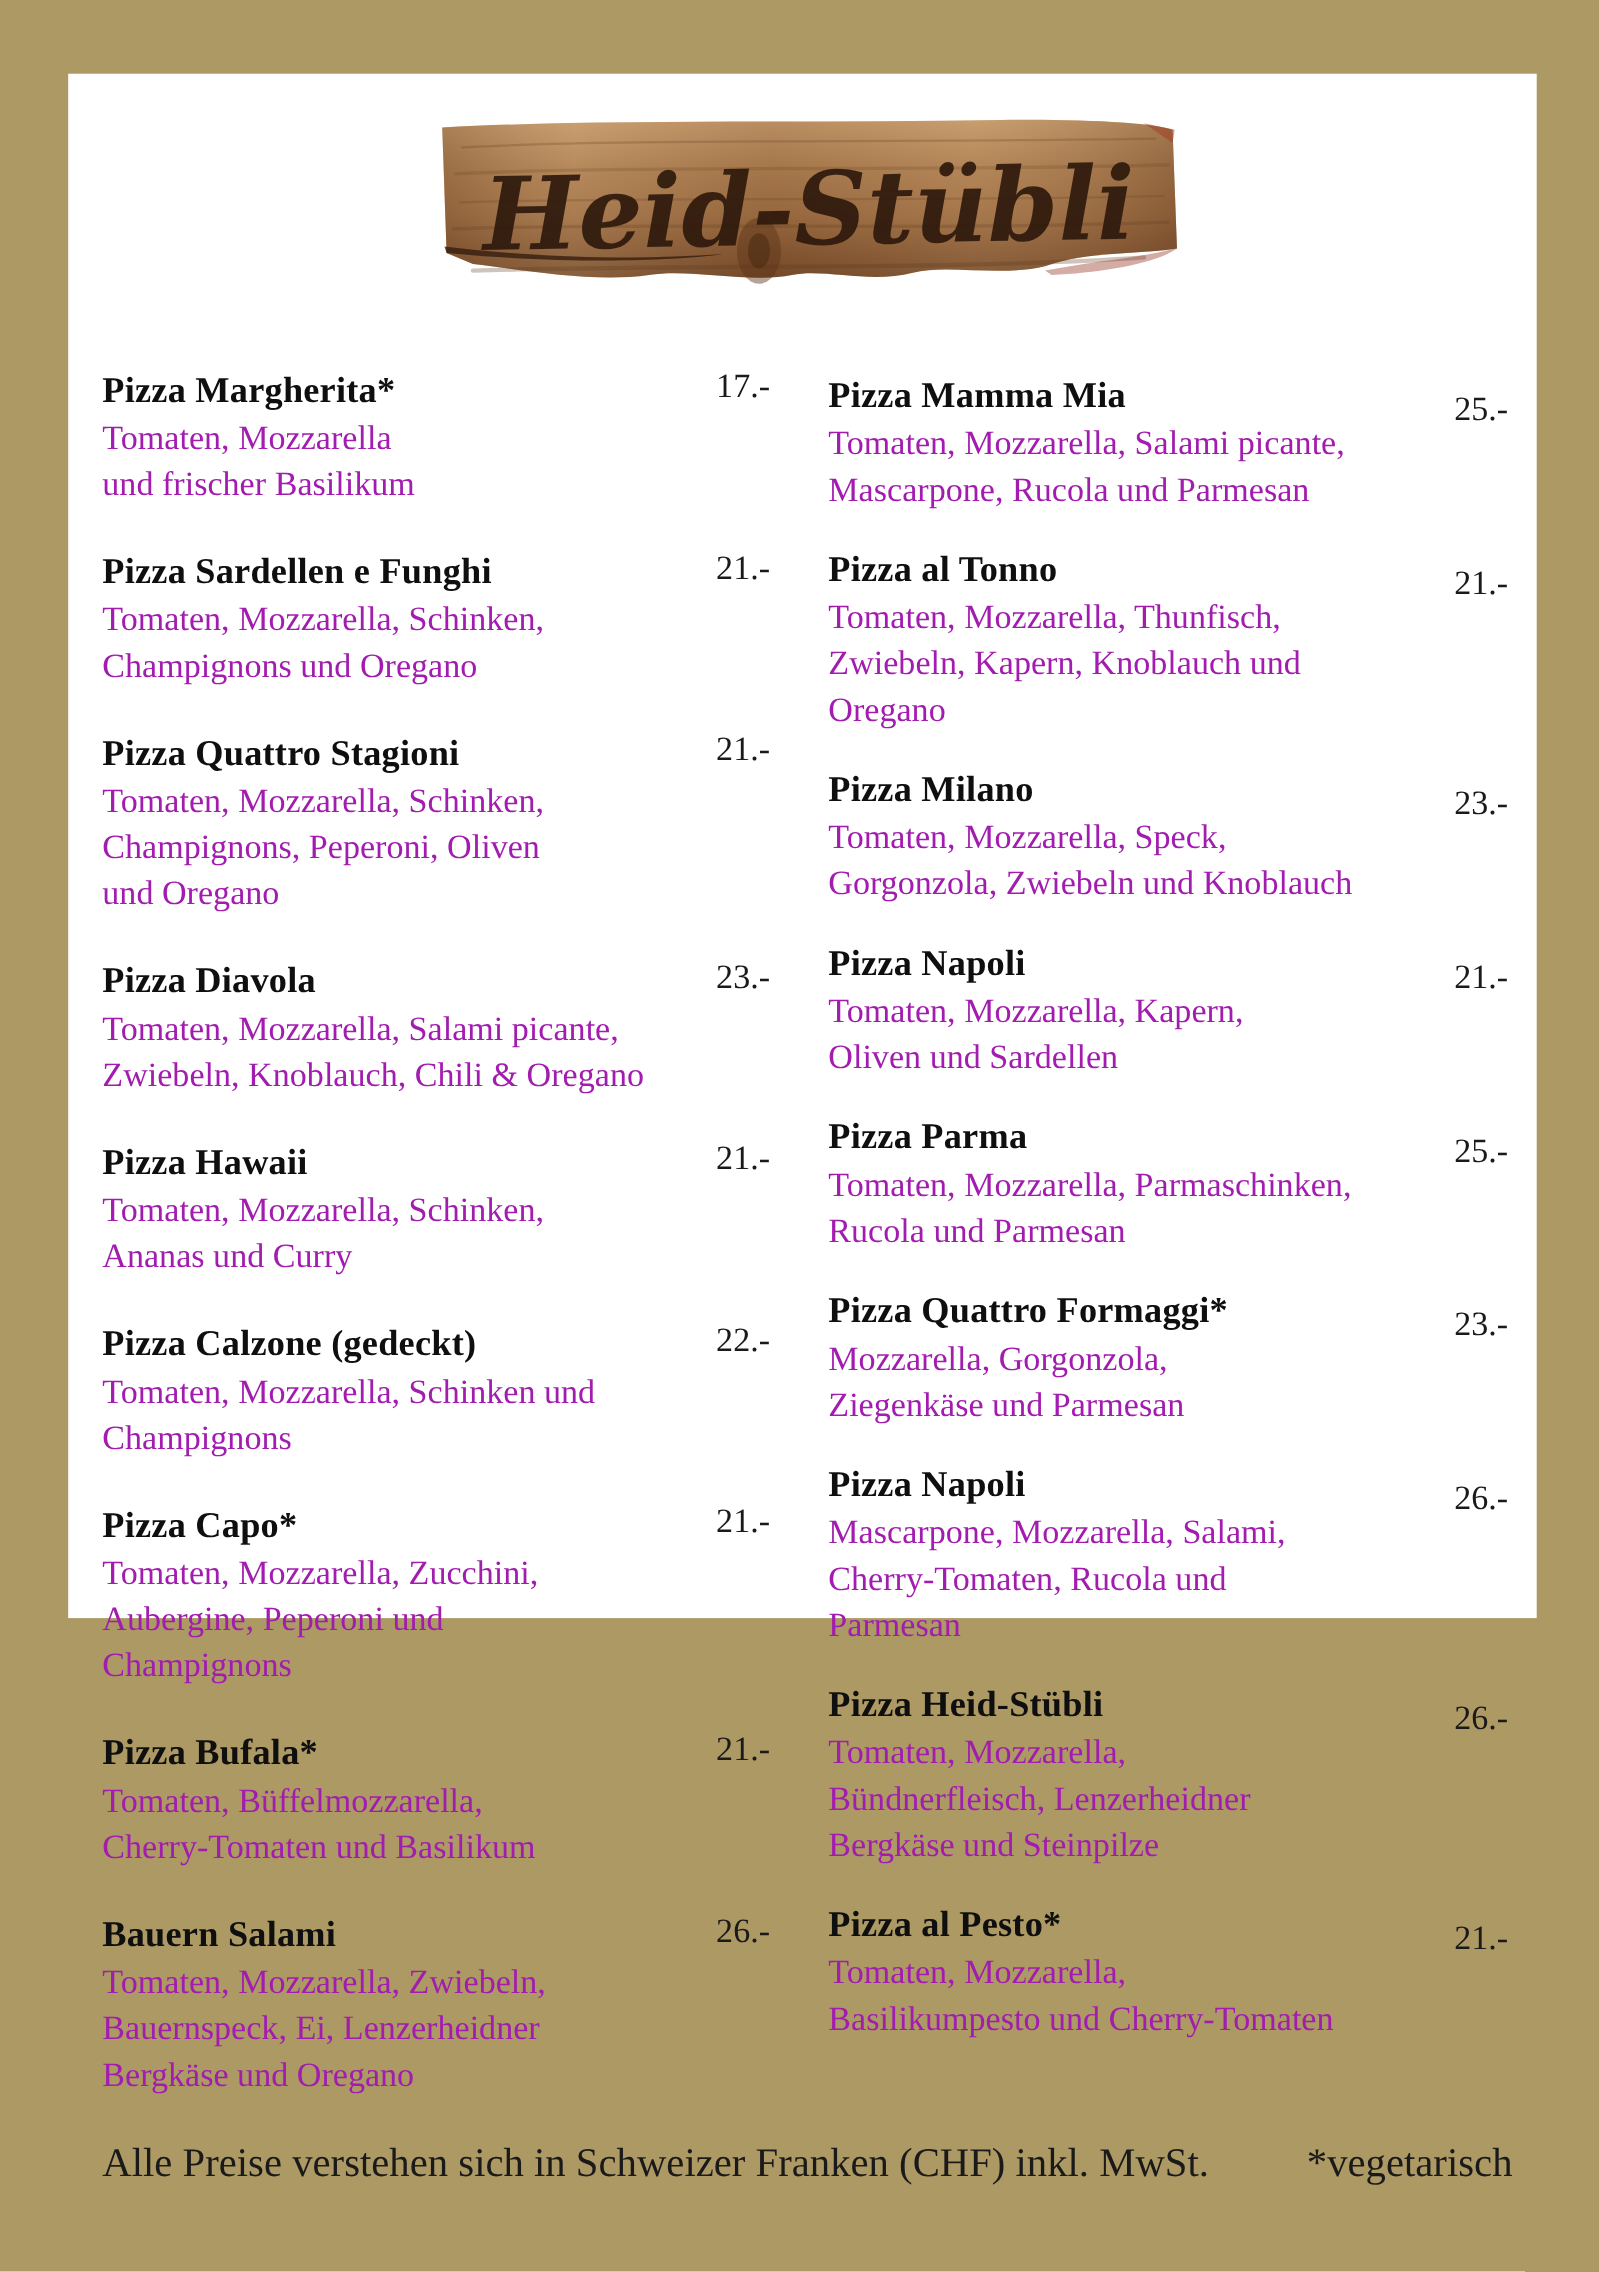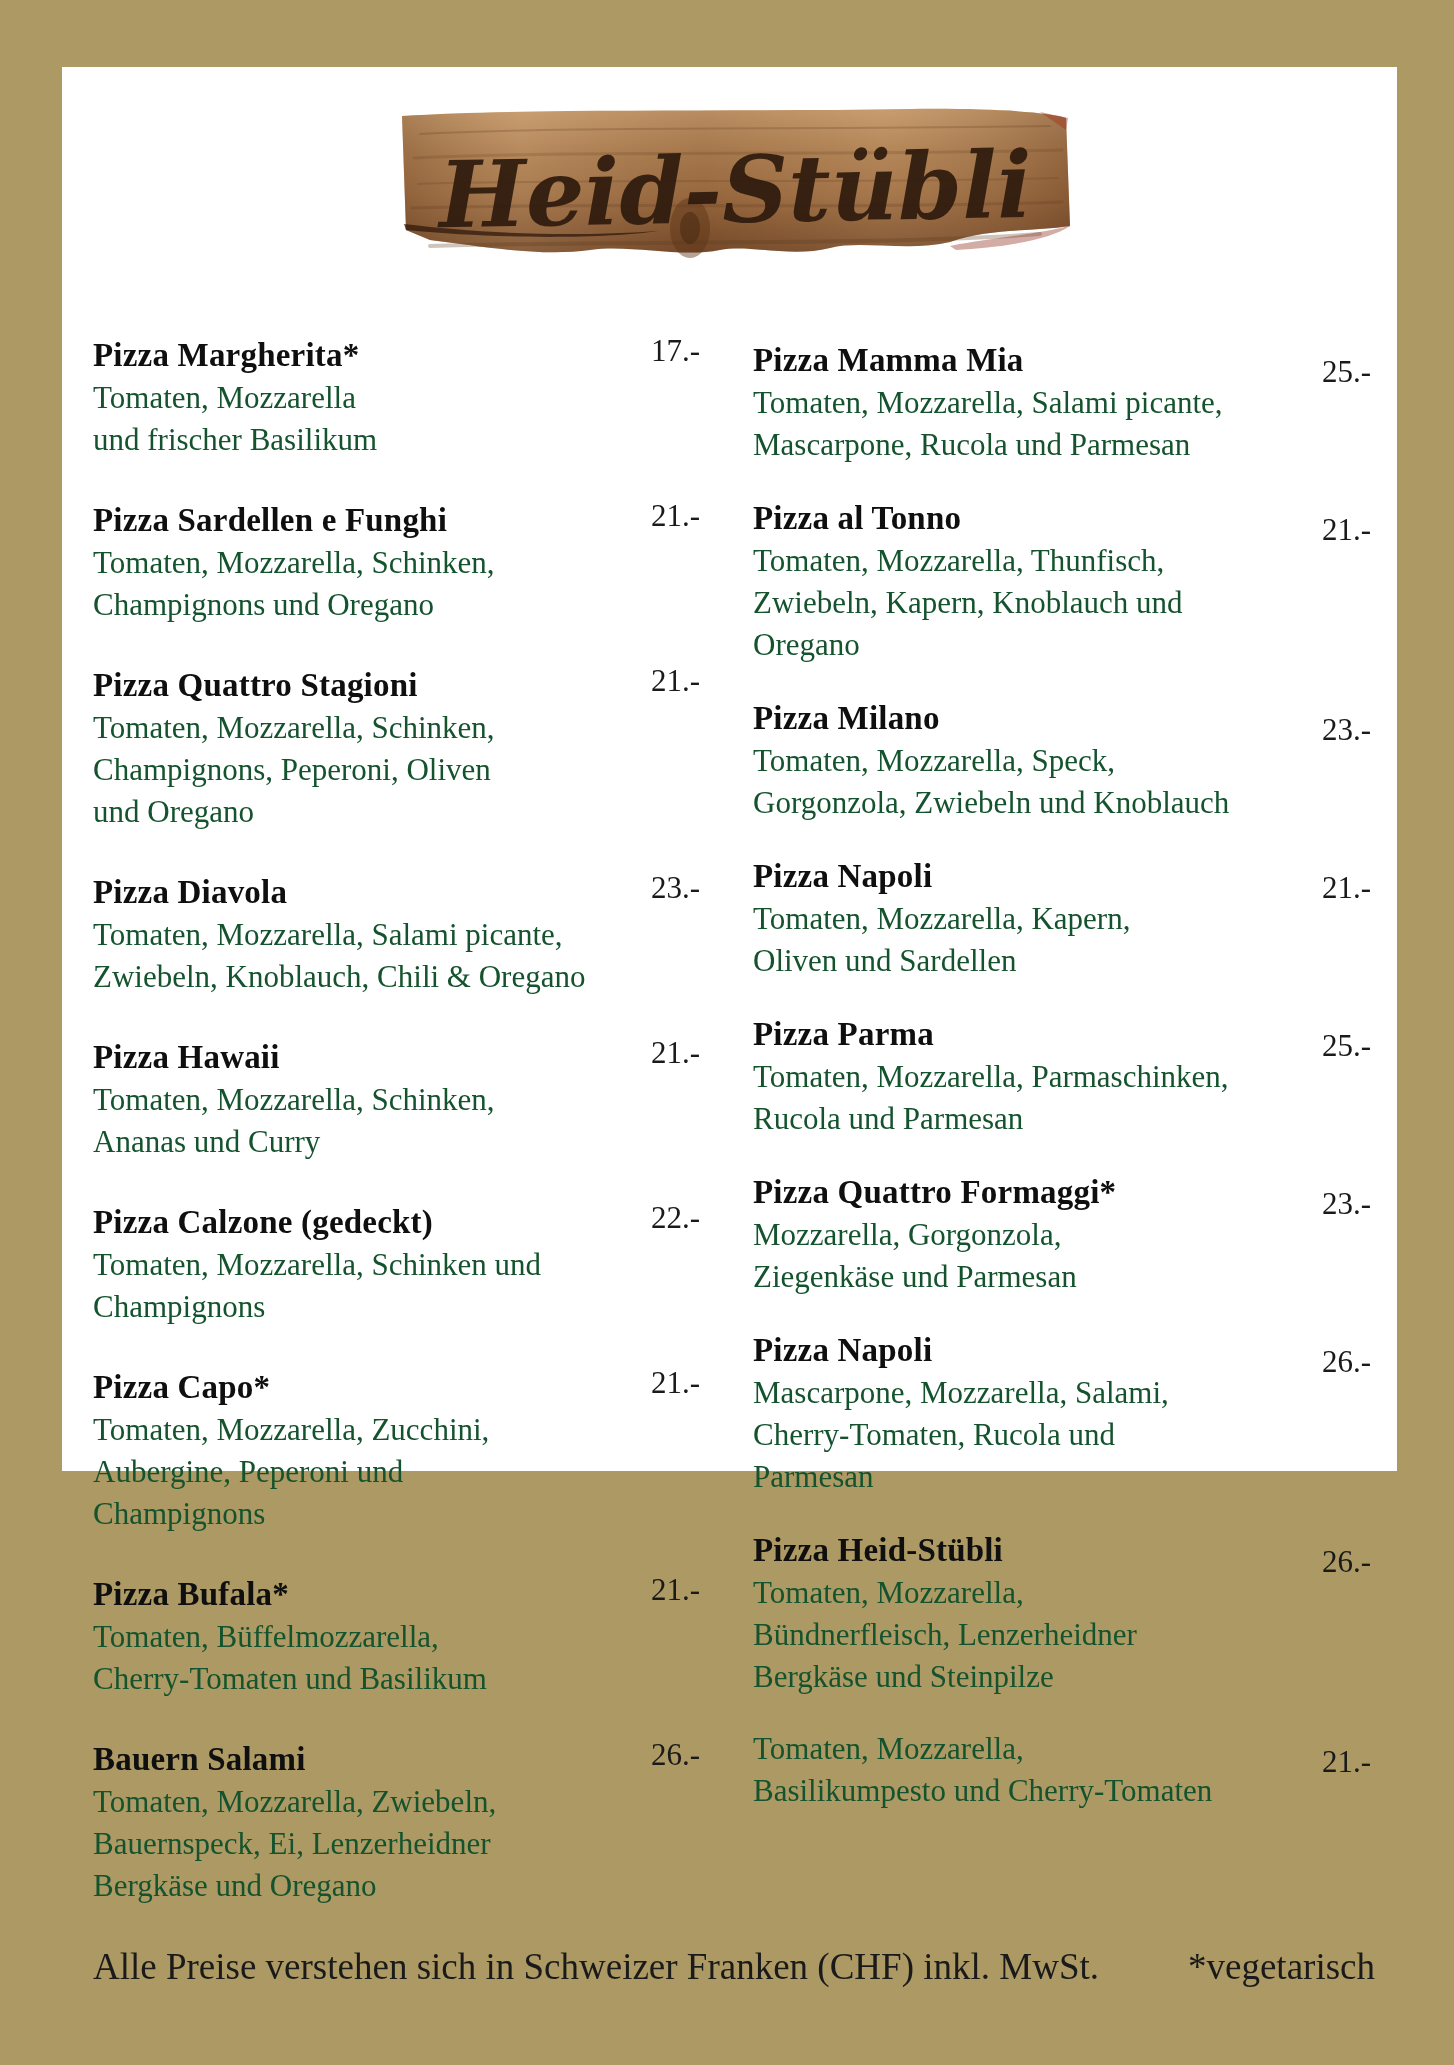--- a/index.html
+++ b/index.html
@@ -42,21 +42,21 @@
     margin:0;
     font-size:33px;
     line-height:44px;
     font-weight:bold;
     color:#0f0f0f;
     letter-spacing:0.2px;
   }
   .item .desc{
     font-size:31px;
     line-height:42px;
-    color:#14532d;
+    color:#a21caf;
     white-space:pre-line;
   }
   .item .price{
     position:absolute;
     top:0;
     font-size:31px;
     color:#1a1a1a;
     white-space:nowrap;
   }
   .col-left .item .price{left:558px;text-align:right;}
@@ -255,20 +255,21 @@
 
       <div class="item">
         <h3>Pizza Heid-Stübli</h3>
         <div class="price">26.-</div>
         <div class="desc">Tomaten, Mozzarella,
 Bündnerfleisch, Lenzerheidner
 Bergkäse und Steinpilze</div>
       </div>
 
       <div class="item">
+        <h3>Pizza al Pesto*</h3>
         <div class="price">21.-</div>
         <div class="desc">Tomaten, Mozzarella,
 Basilikumpesto und Cherry-Tomaten</div>
       </div>
     </section>
 
   <div class="footer">
     <span>Alle Preise verstehen sich in Schweizer Franken (CHF) inkl. MwSt.</span>
     <span>*vegetarisch</span>
   </div>

